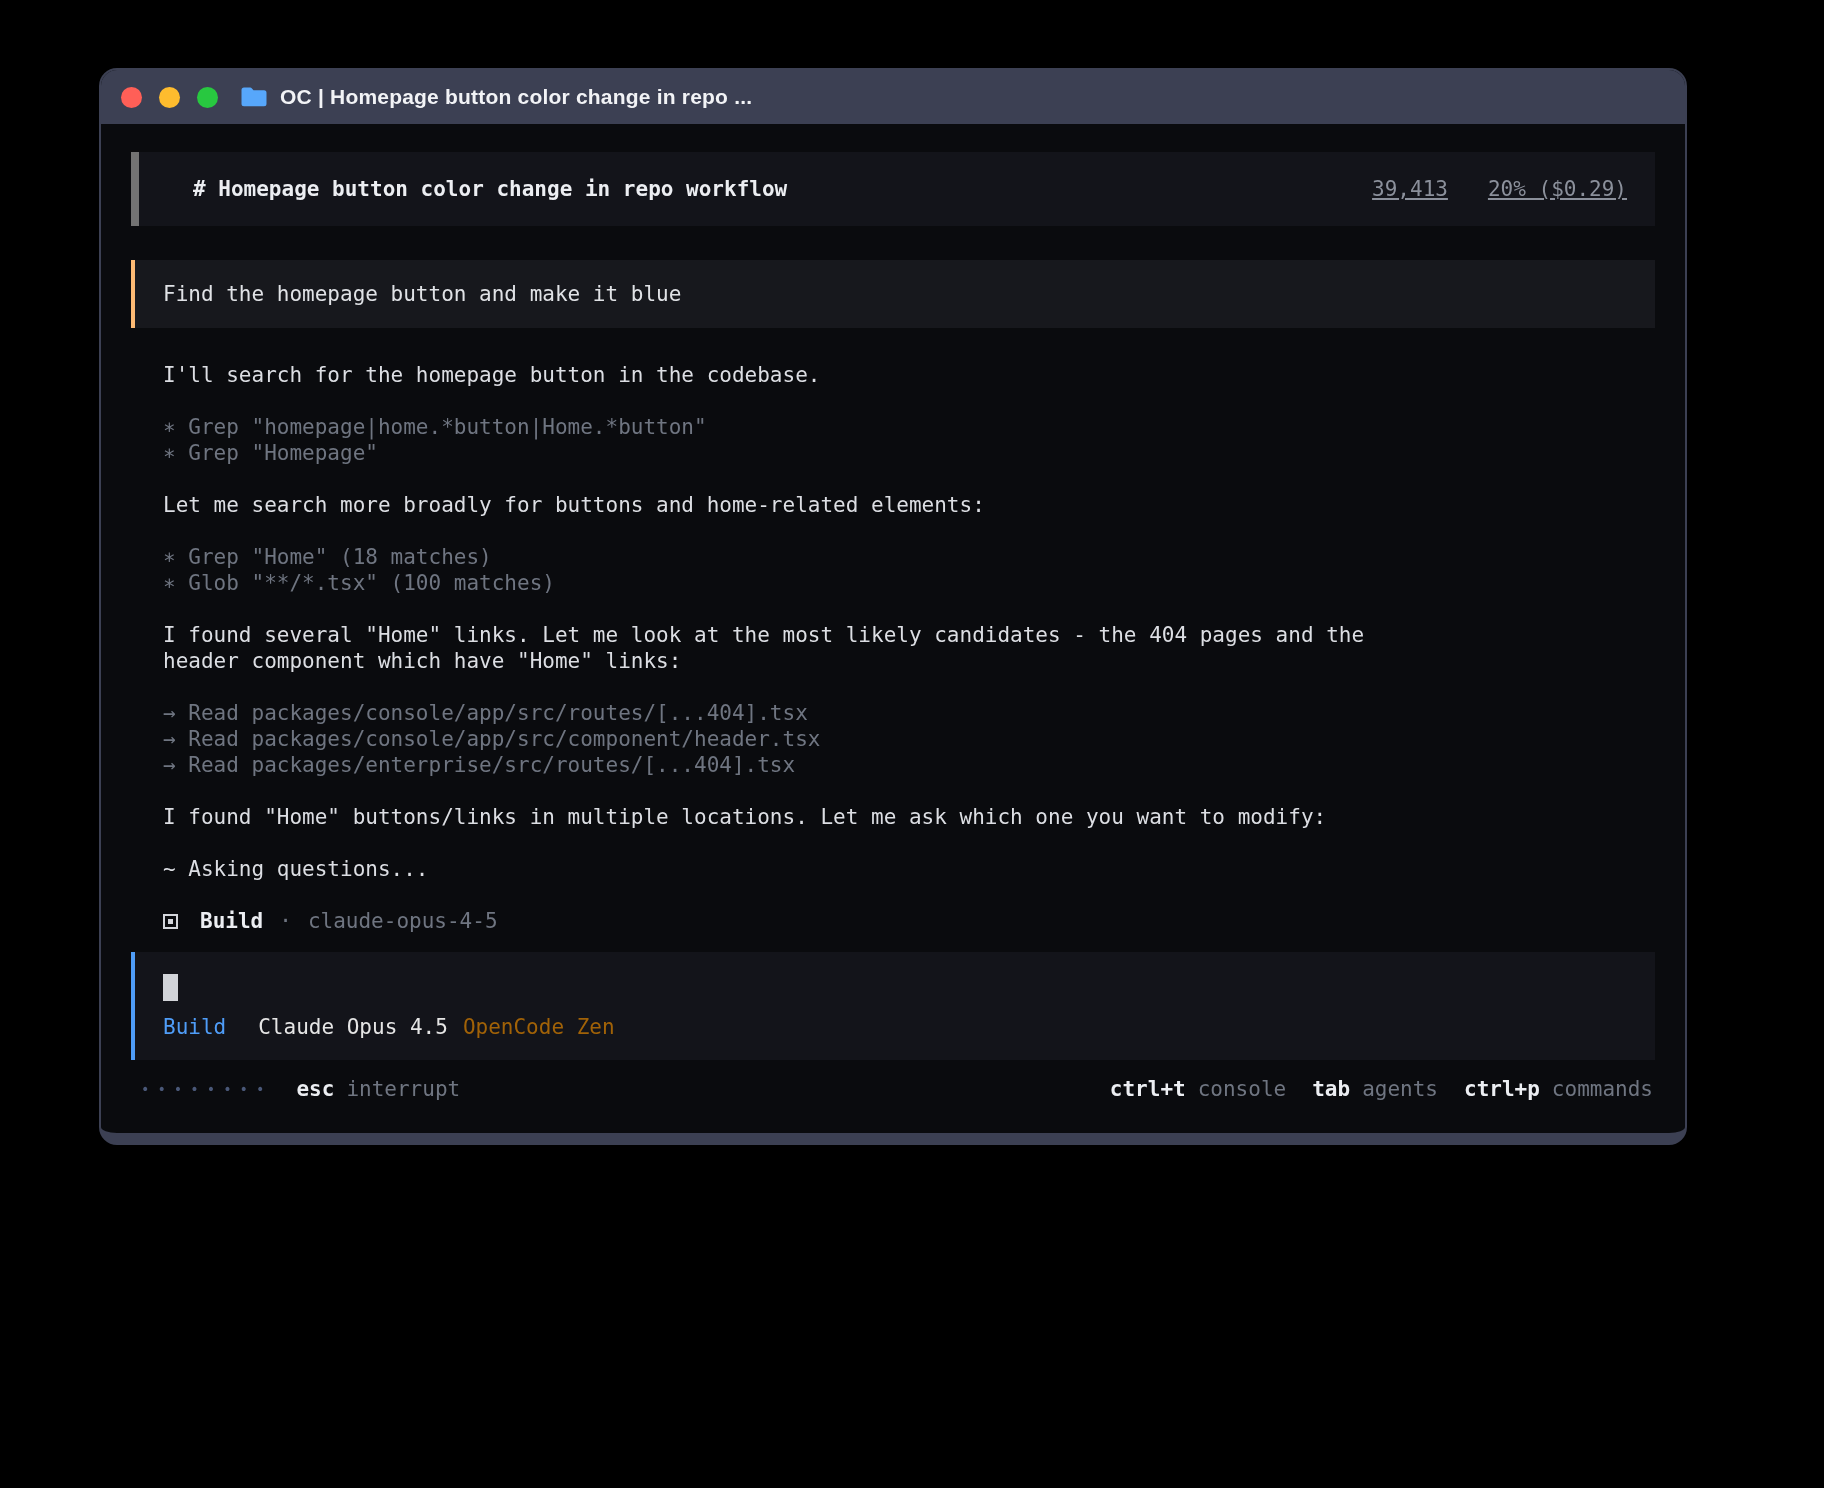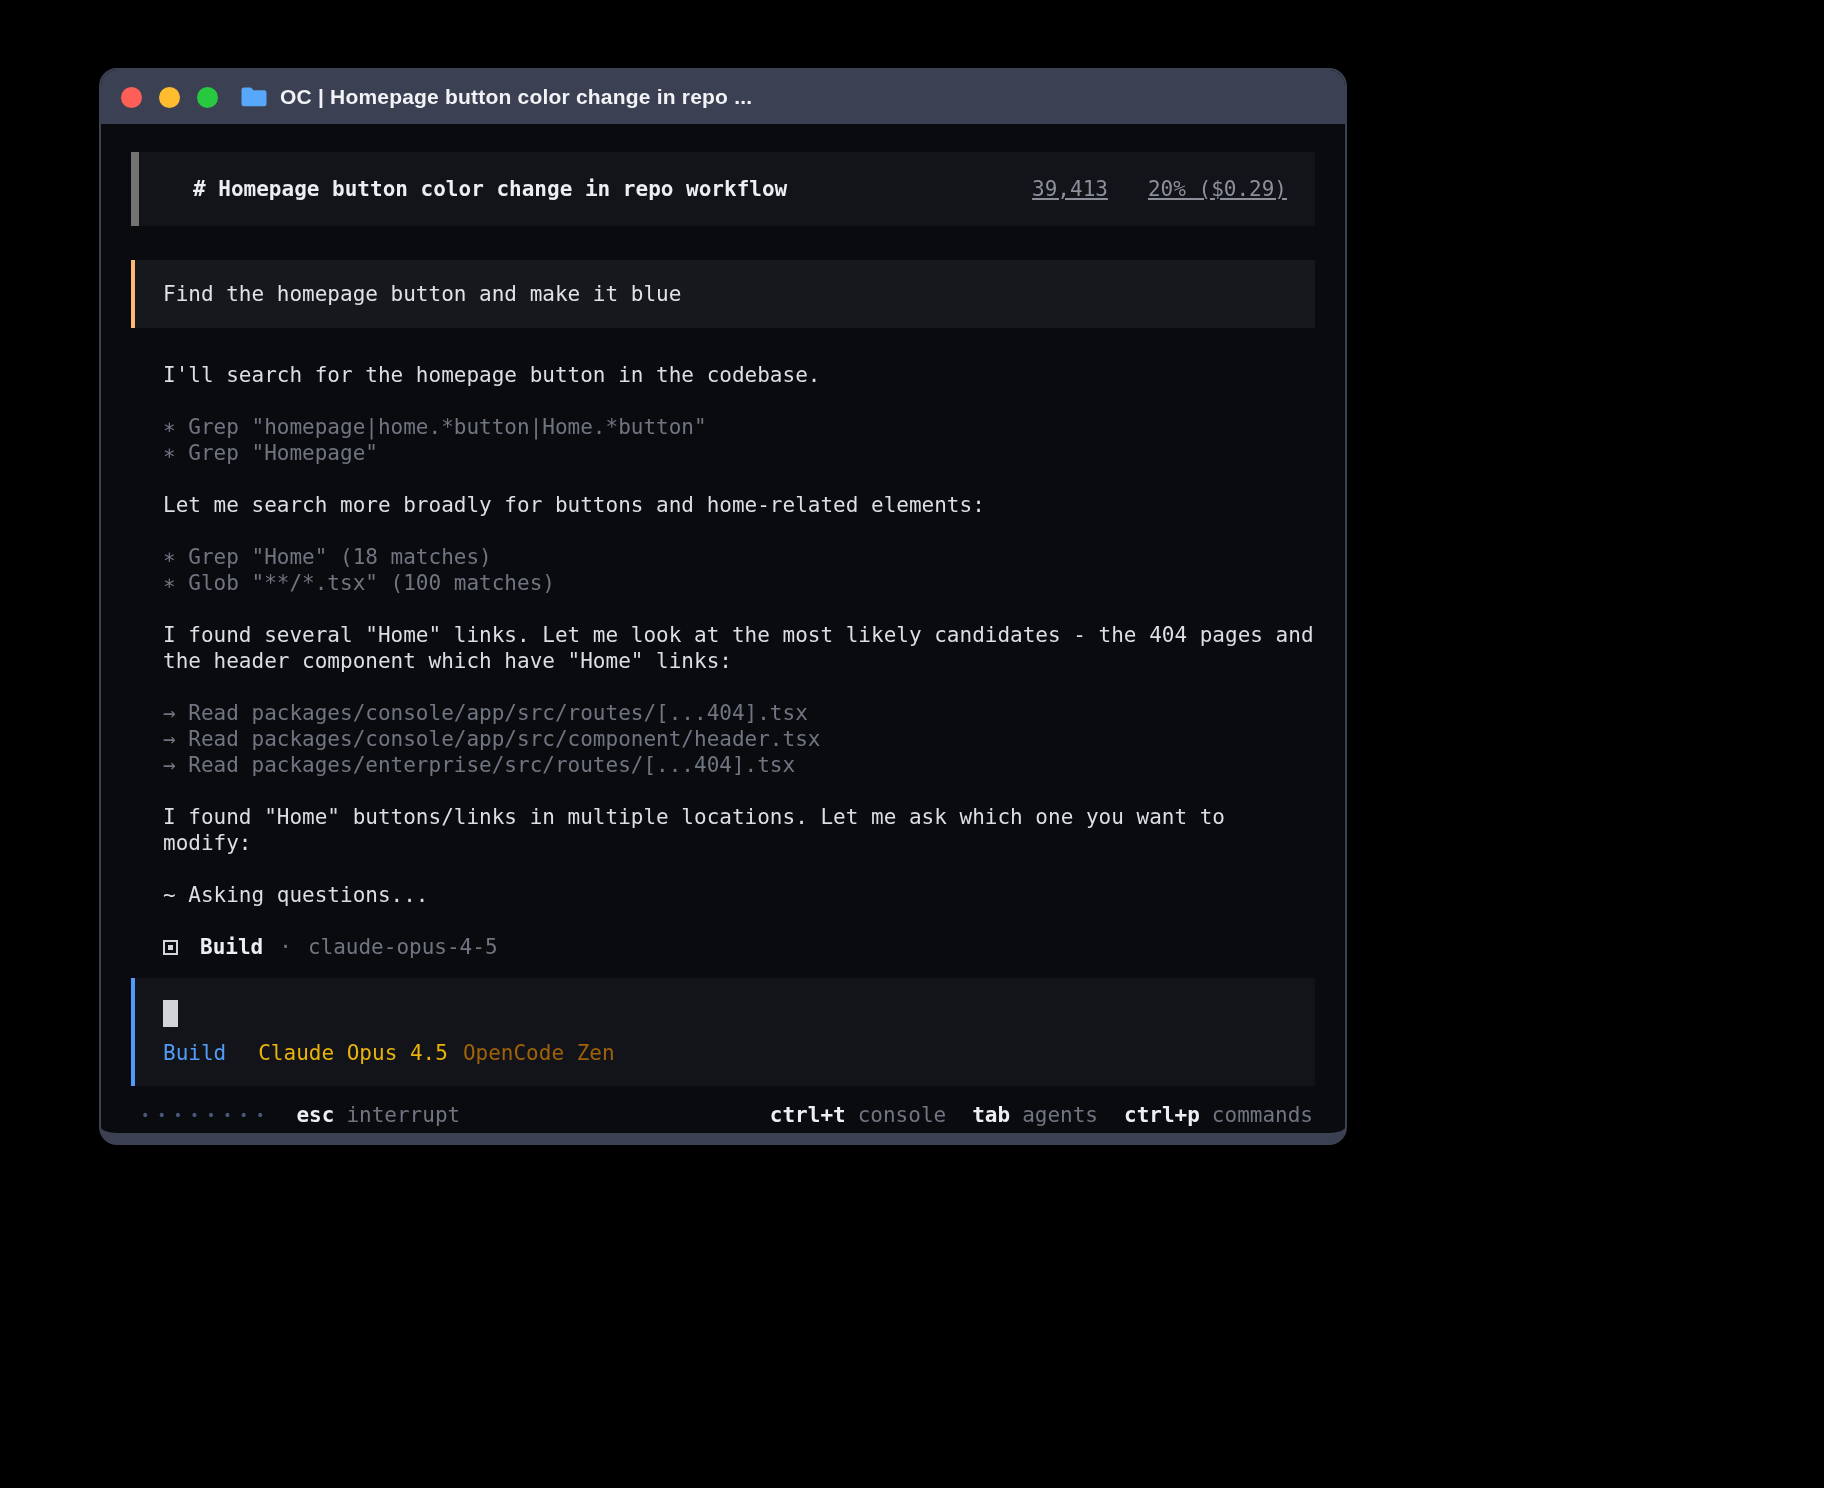--- a/index.html
+++ b/index.html
@@ -1,26 +1,26 @@
 <!DOCTYPE html>
 <html><head>
 <meta charset="utf-8">
 <style>
   * { margin:0; padding:0; box-sizing:border-box; }
   html,body { width:1824px; height:1488px; background:#000; overflow:hidden; }
   body { font-family:"DejaVu Sans Mono", monospace; }
 
   .window {
-    position:absolute; left:99px; top:68px; width:1248px; height:1077px;
+    position:absolute; left:99px; top:68px; width:1588px; height:1077px;
     background:#0a0b0e;
     border:2px solid #3c4053;
     border-bottom-width:12px;
     border-radius:18px;
     overflow:hidden;
-    display:flex; flex-direction:column;
+    display:flex; flex-direction:column;justify-content:flex-end;
   }
 
   .titlebar {
     height:54px; flex:0 0 auto; background:#3c4053;
     display:flex; align-items:center; padding:0 20px;
   }
   .traffic { display:flex; align-items:center; gap:17px; margin-right:22px; }
   .light { width:21px; height:21px; border-radius:50%; display:inline-block; cursor:default; }
   .light.red { background:#ff5f57; }
   .light.yellow { background:#febc2e; }
@@ -68,21 +68,21 @@
   .agent-sep { margin-right:16px; }
 
   .input-block {
     margin-top:18px;
     background:#13141a; border-left:4px solid #4f9df8;
     padding:22px 28px 20px 28px;
   }
   .cursor { width:15px; height:27px; background:#d2d4d9; display:block; }
   .model-line { margin-top:13px; display:flex; align-items:baseline; }
   .mode { color:#4f9df8; margin-right:32px; }
-  .model { color:#eab308; margin-right:15px; }
+  .model { color:#e5e5e5; margin-right:15px; }
   .provider { color:#a16207; }
 
   .statusbar {
     margin-top:16px;
     display:flex; justify-content:space-between; align-items:center;
     padding:0 2px 0 10px;
   }
   .status-left { display:flex; align-items:center; gap:24px; }
   .spinner { color:#4a5878; font-size:14px; letter-spacing:8px; line-height:26px; }
   .key { color:#eceef2; font-weight:bold; }

